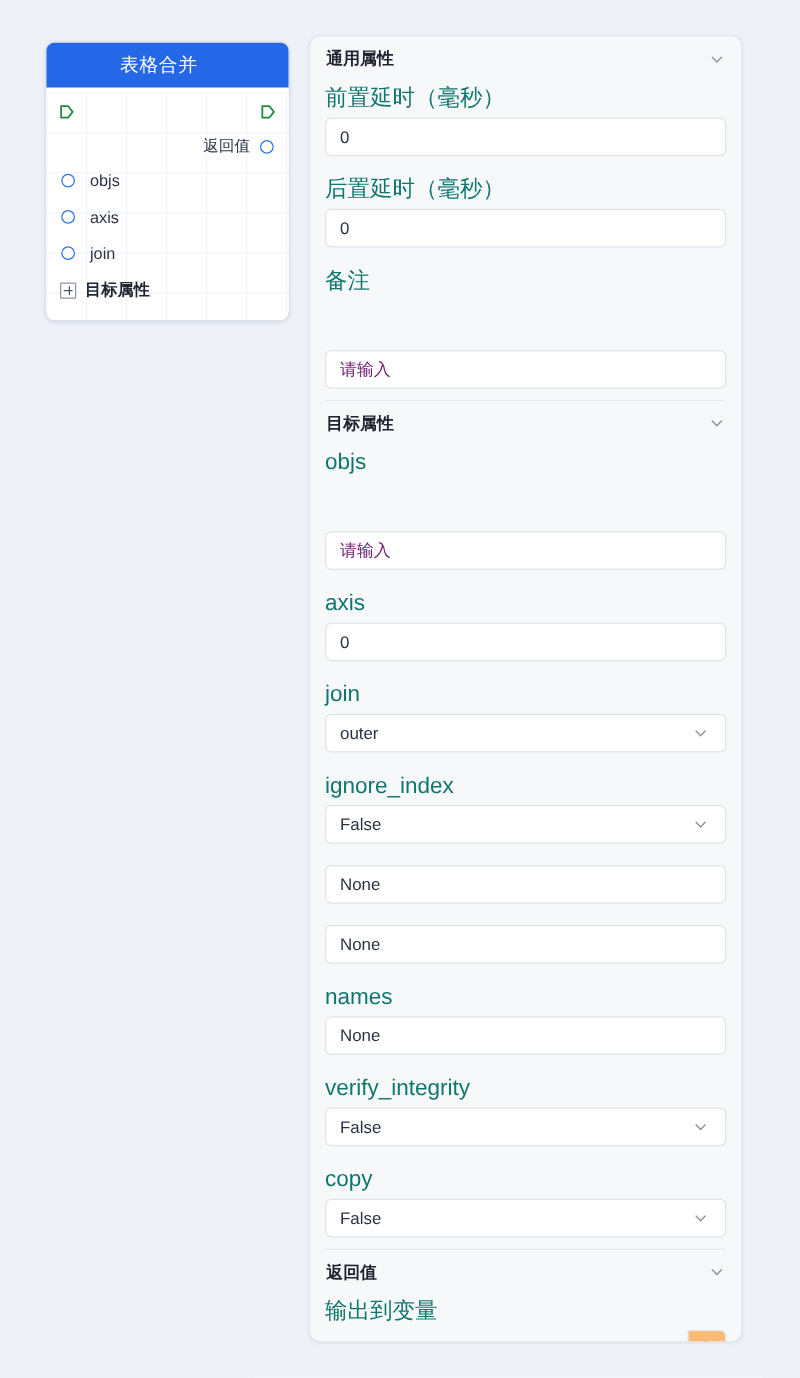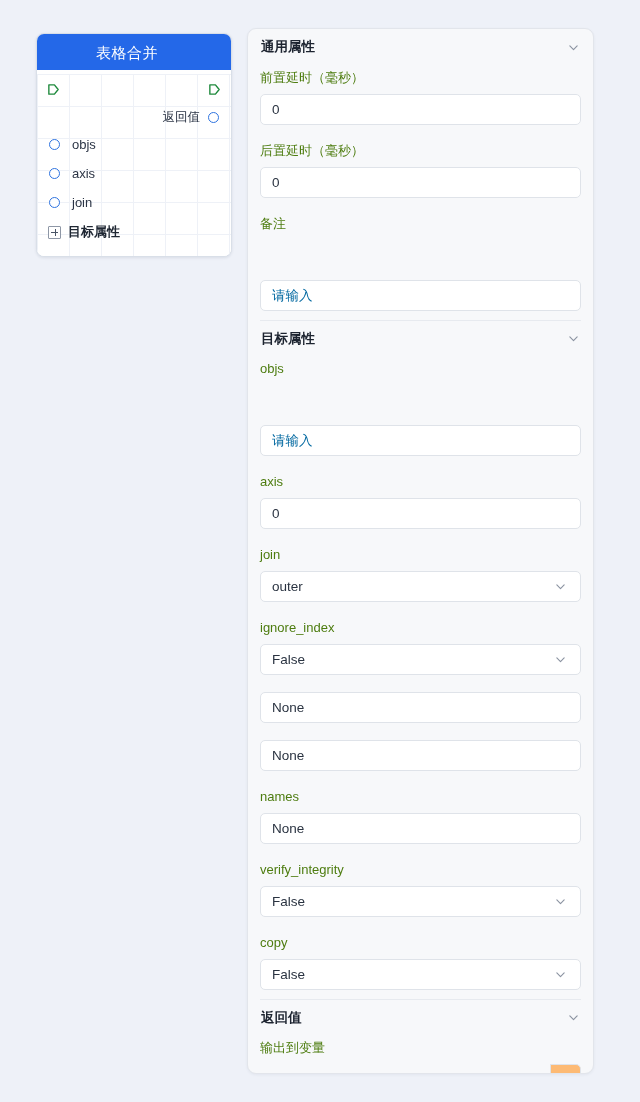--- a/index.html
+++ b/index.html
@@ -162,40 +162,40 @@
   }
   .chev {
     width: 13px;
     height: 13px;
     color: #8b93a1;
     flex: none;
   }
 
   .field { padding-top: 4px; }
   .field-label {
-    font-size: 13px;
-    color: #4d7c0f;
+    font-size: 18px;
+    color: #0f766e;
     line-height: 18px;
     margin-bottom: 7px;
     display: block;
   }
 
   .control {
     height: 31px;
     background: #ffffff;
     border: 1px solid #dfe3e9;
     border-radius: 5px;
     display: flex;
     align-items: center;
     padding: 0 11px;
     font-size: 13.5px;
     color: #2a3341;
     width: 100%;
   }
-  .control.ph { color: #0369a1; margin-top: 47px; }
+  .control.ph { color: #701a75; margin-top: 47px; }
   .control.select { justify-content: space-between; padding-right: 13px; }
 
   .field-gap { height: 13px; }
 
   .fx-wrap {
     display: flex;
     width: 100%;
   }
   .fx-wrap .control {
     border-top-right-radius: 0;

